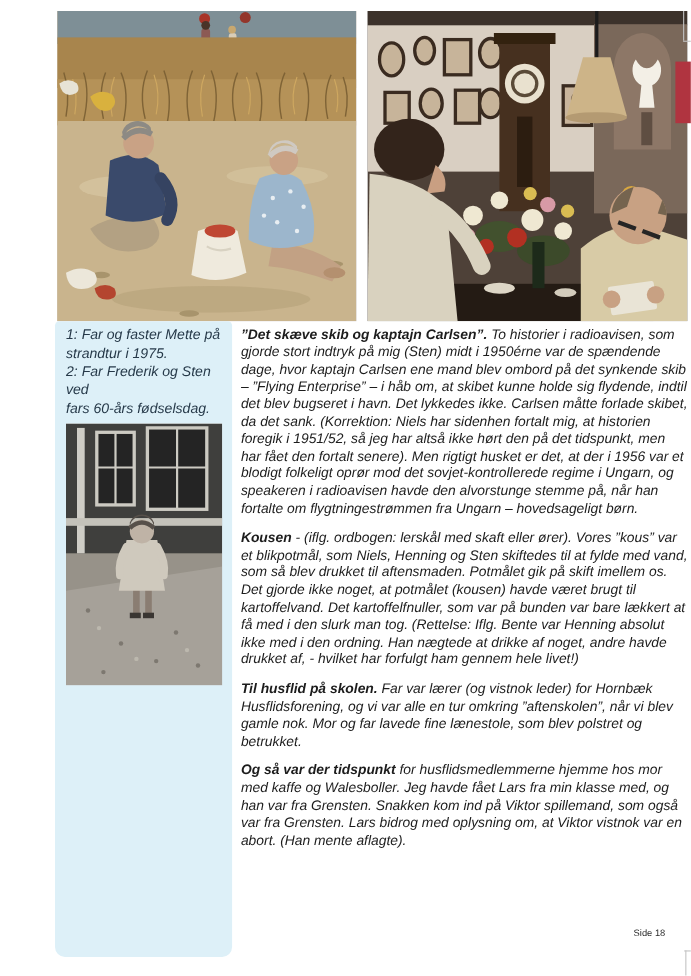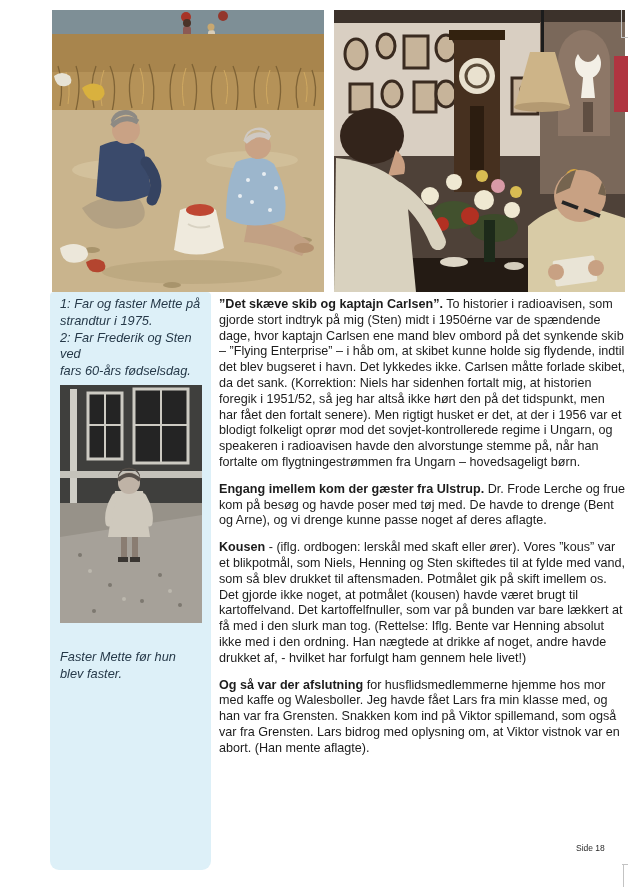--- a/index.html
+++ b/index.html
@@ -16,21 +16,21 @@
   }
   .caption{
     font-style:italic;font-size:12.8px;line-height:16.8px;color:#263949;
     white-space:pre-line;
   }
   .caption-top{left:10px;top:4px;width:148px;position:absolute;}
   .caption-bw{left:10px;top:357px;width:148px;position:absolute;}
   .bw-photo{left:10px;top:93px;width:142px;height:238px;position:absolute;}
   .article{
     left:207px;top:297px;width:407px;
-    font-size:12.6px;line-height:15.8px;
+    font-size:12.6px;line-height:15.8px;font-style:italic;
   }
   .article p{margin:0 0 11px 0;}
   .lead{font-weight:bold;}
   .page-num{left:564px;top:843px;font-size:8.5px;color:#2a2a2a;}
   .red-tab{left:602px;top:56px;width:24px;height:56px;background:#b03440;}
   .rule{background:#c3c3c3;}
   .rule-v1{left:609px;top:10px;width:1px;height:27px;}
   .rule-h1{left:609px;top:37px;width:19px;height:1px;}
   .rule-h2{left:610px;top:864px;width:18px;height:1px;}
   .rule-v2{left:611px;top:864px;width:1px;height:23px;}
@@ -237,25 +237,23 @@
         <rect x="70" y="172" width="10" height="5" fill="#3a3632"></rect>
         <path d="M55,106 h28 l7,46 h-42z" fill="#cfc9bd"></path>
         <path d="M55,112 q-8,14 -6,26" stroke="#cfc9bd" stroke-width="7" fill="none" stroke-linecap="round"></path>
         <path d="M83,112 q8,14 6,26" stroke="#cfc9bd" stroke-width="7" fill="none" stroke-linecap="round"></path>
         <circle cx="69" cy="98" r="11" fill="#bfb3a6"></circle>
         <path d="M58,95 a11,11 0 0 1 22,0 l0,-5 a12,12 0 0 0 -22,0z" fill="#57504a"></path>
         <path d="M58,95 q11,-10 22,0" stroke="#57504a" stroke-width="4" fill="none"></path>
       </svg>
     </div>
 
-    <div class="caption caption-bw">Faster Mette før hun
-blev faster.</div>
   </div>
 
   <div class="article abs">
     <p><span class="lead">”Det skæve skib og kaptajn Carlsen”.</span><span> To historier i radioavisen, som gjorde stort indtryk på mig (Sten) midt i 1950érne var de spændende dage, hvor kaptajn Carlsen ene mand blev ombord på det synkende skib – ”Flying Enterprise” – i håb om, at skibet kunne holde sig flydende, indtil det blev bugseret i havn. Det lykkedes ikke. Carlsen måtte forlade skibet, da det sank. (Korrektion: Niels har sidenhen fortalt mig, at historien foregik i 1951/52, så jeg har altså ikke hørt den på det tidspunkt, men har fået den fortalt senere). Men rigtigt husket er det, at der i 1956 var et blodigt folkeligt oprør mod det sovjet-kontrollerede regime i Ungarn, og speakeren i radioavisen havde den alvorstunge stemme på, når han fortalte om flygtningestrømmen fra Ungarn – hovedsageligt børn.</span></p>
-    <p><span class="lead">Engang imellem kom der gæster fra Ulstrup.</span><span> Dr. Frode Lerche og frue kom på besøg og havde poser med tøj med. De havde to drenge (Bent og Arne), og vi drenge kunne passe noget af deres aflagte.</span></p>
     <p><span class="lead">Kousen</span><span> -  (iflg. ordbogen: lerskål med skaft eller ører). Vores ”kous” var et blikpotmål, som Niels, Henning og Sten skiftedes til at fylde med vand, som så blev drukket til aftensmaden. Potmålet gik på skift imellem os. Det gjorde ikke noget, at potmålet (kousen) havde været brugt til kartoffelvand. Det kartoffelfnuller, som var på bunden var bare lækkert at få med i den slurk man tog. (Rettelse: Iflg. Bente var Henning absolut ikke med i den ordning. Han nægtede at drikke af noget, andre havde drukket af, - hvilket har forfulgt ham gennem hele livet!)</span></p>
-    <p><span class="lead">Og så var der afslutning</span><span> for husflidsmedlemmerne hjemme hos mor med kaffe og Walesboller. Jeg havde fået Lars fra min klasse med, og han var fra Grensten. Snakken kom ind på Viktor spillemand, som også var fra Grensten. Lars bidrog med oplysning om, at Viktor vistnok var en abort. (Han mente aflagte).</span></p>
+    <p><span class="lead">Til husflid på skolen.</span><span> Far var lærer (og vistnok leder) for Hornbæk Husflidsforening, og vi var alle en tur omkring ”aftenskolen”, når vi blev gamle nok. Mor og far lavede fine lænestole, som blev polstret og betrukket.</span></p>
+    <p><span class="lead">Og så var der tidspunkt</span><span> for husflidsmedlemmerne hjemme hos mor med kaffe og Walesboller. Jeg havde fået Lars fra min klasse med, og han var fra Grensten. Snakken kom ind på Viktor spillemand, som også var fra Grensten. Lars bidrog med oplysning om, at Viktor vistnok var en abort. (Han mente aflagte).</span></p>
   </div>
 
   <div class="page-num abs">Side 18</div>
 </div>
 
 </body></html>

